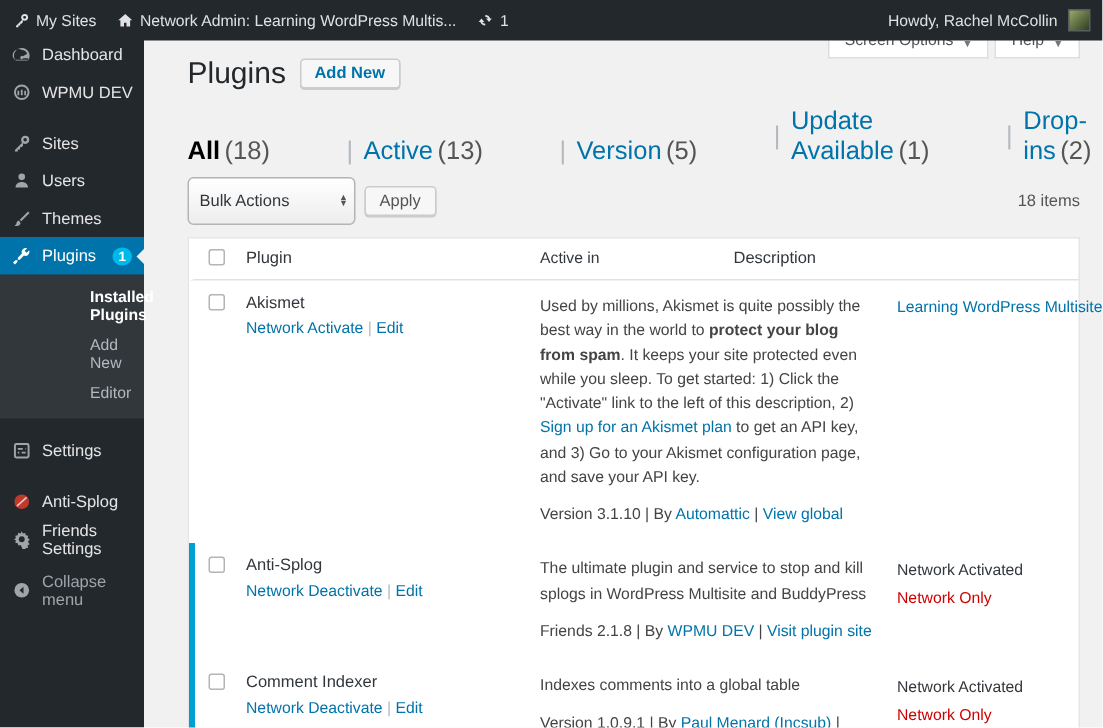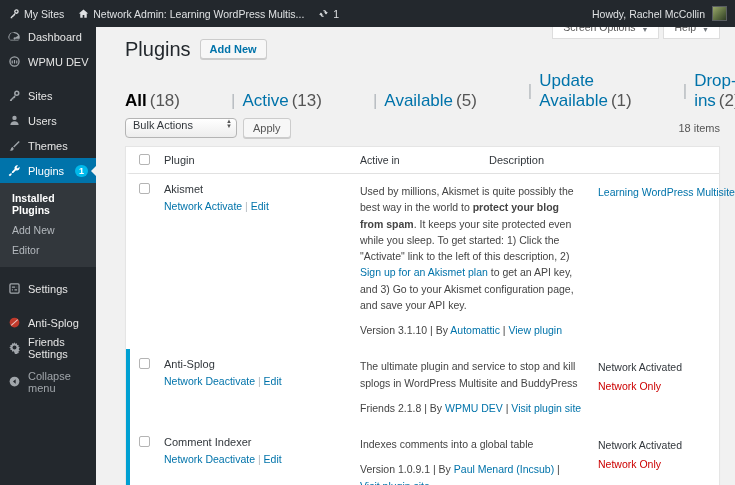--- a/index.html
+++ b/index.html
@@ -45,21 +45,21 @@
     content:""; position:absolute; right:0; top:50%; margin-top:-5px;
     border:5px solid transparent; border-right-color:#f1f1f1;
   }
   .menu-item.dim { color:#a0a5aa; }
   .badge {
     margin-left:4px; background:#00b9eb; color:#fff;
     font-size:9px; line-height:12px; min-width:12px; height:12px;
     border-radius:8px; padding:0 4px; text-align:center; font-weight:bold;
   }
   .submenu { background:#32373c; padding:5px 0 7px; }
-  .submenu-item { padding:4px 8px 4px 12px; color:#b4b9be; cursor:pointer; font-size:10.5px; }
+  .submenu-item { padding:4px 8px 4px 12px; color:#b4b9be; cursor:pointer; font-size:10.5px;margin-left:48px; }
   .submenu-item.current { color:#fff; font-weight:bold; }
   .menu-gap { height:9px; }
 
   
   .content { position:absolute; left:110px; top:17px; right:0; bottom:0; padding:0 15px; }
 
   .screen-meta { position:absolute; top:0; right:15px; display:flex; gap:4px; z-index:10; }
   .meta-toggle {
     background:#fff; border:1px solid #ddd; border-top:none;
     color:#555; font-size:10.5px; padding:4px 10px 5px;
@@ -90,22 +90,22 @@
     border-radius:0; font-size:11px; padding:2px 5px; outline:none;
   }
   .btn-secondary {
     background:#f7f7f7; border:1px solid #ccc; border-radius:3px;
     color:#555; font-size:11px; padding:3px 9px; cursor:pointer;
     box-shadow:0 1px 0 #ccc; white-space:nowrap;
   }
 
   .bulk-row { margin-top:7px; display:flex; align-items:center; gap:6px; }
   .select-control {
-    display:flex; align-items:flex-start; justify-content:space-between;
-    width:112px; height:20px; padding:0 4px 0 7px;
+    display:flex; align-items:center; justify-content:space-between;
+    width:112px; height:32px; padding:0 4px 0 7px;
     background:linear-gradient(#fff,#ededed); border:1px solid #b4b4b4;
     border-radius:4px; font-size:11px; color:#32373c; cursor:pointer;
   }
   .stepper { display:flex; flex-direction:column; line-height:4.5px; font-size:6px; color:#555; }
   .items-count { margin-left:auto; font-size:11px; color:#555; }
 
   
   .list-table {
     margin-top:8px; background:#fff; border:1px solid #e5e5e5;
     box-shadow:0 1px 1px rgba(0,0,0,.04);
@@ -311,21 +311,21 @@
 
     <div class="filter-row">
       <ul class="filters">
         <li>
             <a class="current"><span>All</span><span class="count">(18)</span></a>
           </li>
         <li>
             <a><span>Active</span><span class="count">(13)</span></a>
           </li>
         <li>
-            <a><span>Available</span><span class="count">(5)</span></a>
+            <a><span>Version</span><span class="count">(5)</span></a>
           </li>
         <li>
             <a><span>Update Available</span><span class="count">(1)</span></a>
           </li>
         <li>
             <a><span>Drop-ins</span><span class="count">(2)</span></a>
           </li>
       </ul>
     </div>
 
@@ -352,21 +352,21 @@
       </div>
       <div id="plugin-rows">
           <div class="plugin-row">
             <div class="cell col-cb"><span class="checkbox"></span></div>
             <div class="cell col-plugin">
               <div class="plugin-name">Akismet</div>
               <div class="row-actions"><a class="inline-link">Network Activate</a><span class="sep"> | </span><a class="inline-link">Edit</a></div>
             </div>
             <div class="cell col-desc">
               <p class="desc-p"><span>Used by millions, Akismet is quite possibly the best way in the world to </span><strong class="seg-bold">protect your blog from spam</strong><span>. It keeps your site protected even while you sleep. To get started: 1) Click the "Activate" link to the left of this description, 2) </span><a class="inline-link">Sign up for an Akismet plan</a><span> to get an API key, and 3) Go to your Akismet configuration page, and save your API key.</span></p>
-              <p class="desc-p"><span>Version 3.1.10 | By </span><a class="inline-link">Automattic</a><span> | </span><a class="inline-link">View plugin</a></p>
+              <p class="desc-p"><span>Version 3.1.10 | By </span><a class="inline-link">Automattic</a><span> | </span><a class="inline-link">View global</a></p>
             </div>
             <div class="cell col-active">
               <div class="active-line"><a class="inline-link">Learning WordPress Multisite</a></div>
             </div>
           </div>
           <div class="plugin-row is-active">
             <div class="cell col-cb"><span class="checkbox"></span></div>
             <div class="cell col-plugin">
               <div class="plugin-name">Anti-Splog</div>
               <div class="row-actions"><a class="inline-link">Network Deactivate</a><span class="sep"> | </span><a class="inline-link">Edit</a></div>

